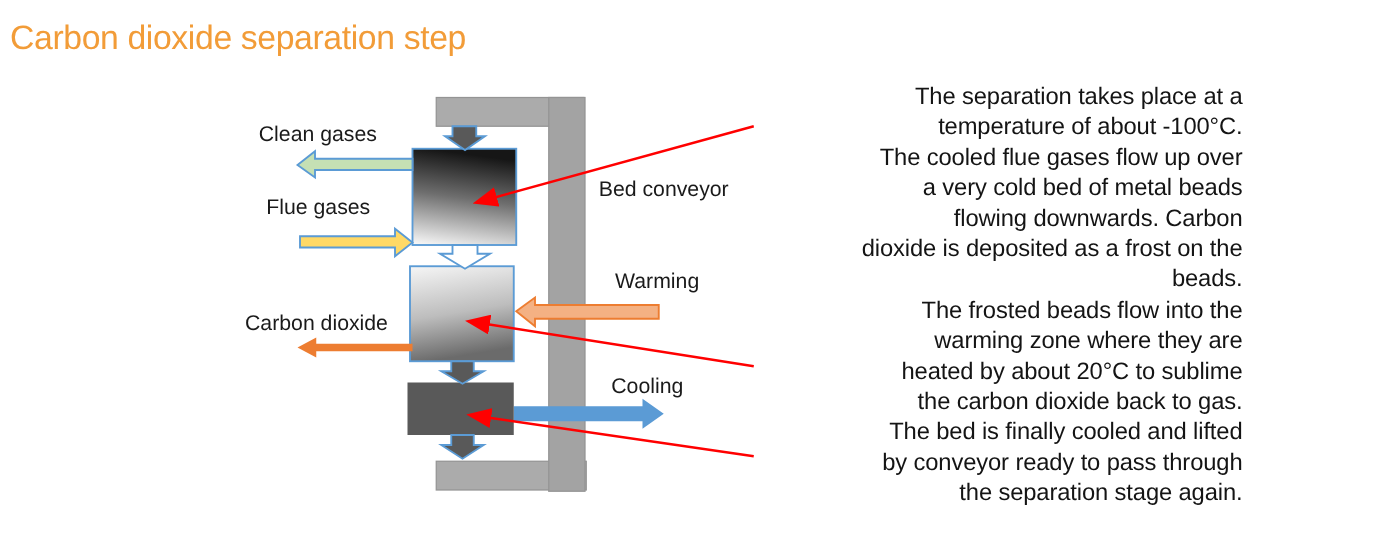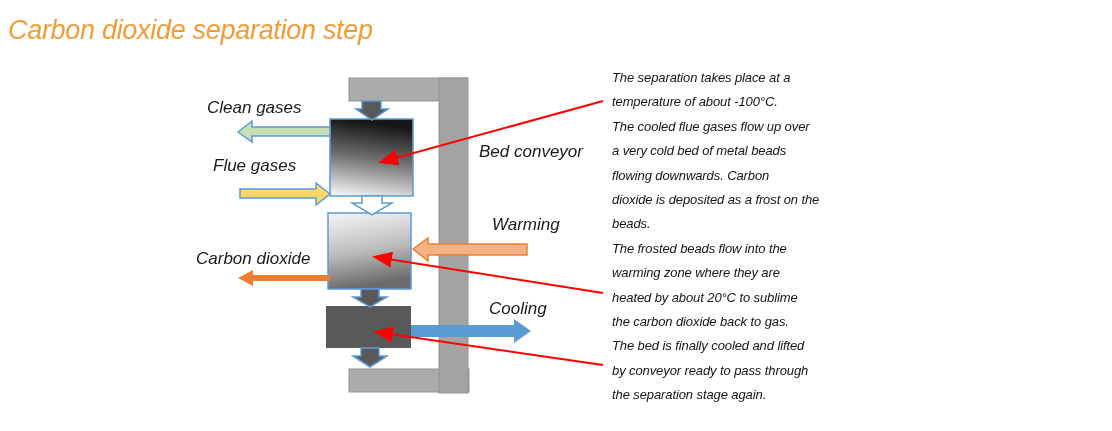--- a/index.html
+++ b/index.html
@@ -3,21 +3,20 @@
 <meta charset="utf-8">
 <style>
   html, body { margin: 0; padding: 0; }
   body { font-family: "Liberation Sans", sans-serif; }
   .page {
     position: relative;
     width: 1112px;
     height: 431px;
     background: #ffffff;
     overflow: hidden;
-    font-style: italic;
   }
   .slide-title {
     position: absolute;
     left: 8px;
     top: 14px;
     font-size: 27px;
     line-height: 32px;
     color: #F29C38;
     letter-spacing: -0.3px;
     white-space: nowrap;
@@ -30,25 +29,26 @@
   .diagram-label {
     font-family: "Liberation Sans", sans-serif;
     font-size: 17px;
     fill: #1a1a1a;
   }
   .description-block {
     position: absolute;
     left: 612px;
     top: 66px;
     width: 382px;
-    font-size: 13px;
+    font-size: 19px;
     line-height: 24.4px;
     color: #141414;
     white-space: pre-line;
     letter-spacing: -0.1px;
+    text-align: right;
   }
 </style>
 </head>
 <body>
 
 <div class="page">
 
   <div class="slide-title">Carbon dioxide separation step</div>
 
   <svg class="diagram-svg" width="1112" height="431" viewBox="0 0 1112 431">

